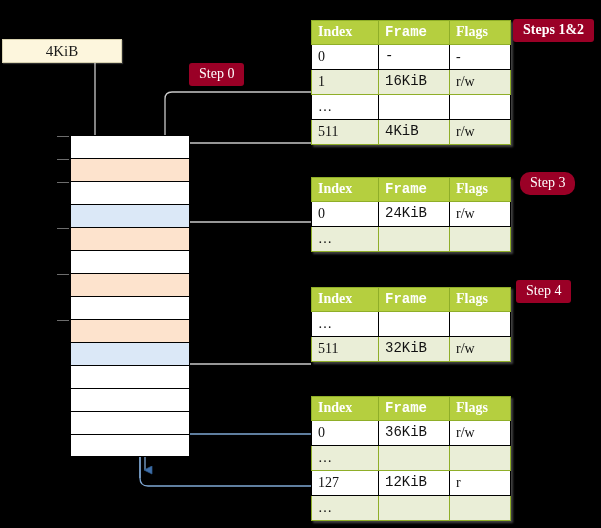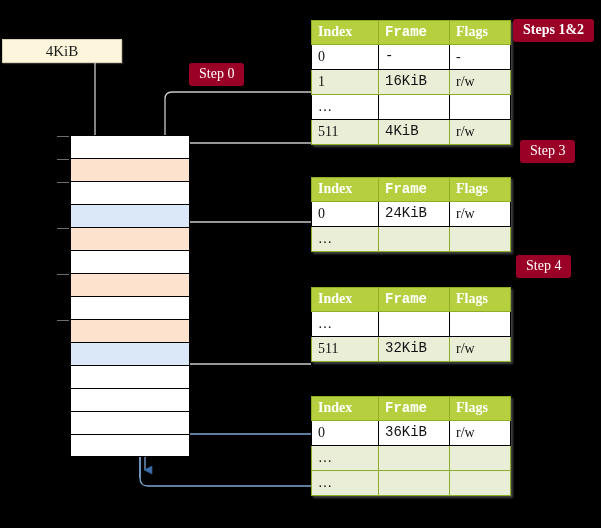--- a/index.html
+++ b/index.html
@@ -269,29 +269,34 @@
           <tr>
             <td class="c-index">0</td>
             <td class="c-frame">36KiB</td>
             <td class="c-flags">r/w</td>
           </tr>
           <tr class="alt">
             <td class="c-index">…</td>
             <td class="c-frame"></td>
             <td class="c-flags"></td>
           </tr>
+          <tr>
+            <td class="c-index">127</td>
+            <td class="c-frame">12KiB</td>
+            <td class="c-flags">r</td>
+          </tr>
           <tr class="alt">
             <td class="c-index">…</td>
             <td class="c-frame"></td>
             <td class="c-flags"></td>
           </tr>
         </tbody>
       </table>
     </div>
 
   <div id="badges-host">
       <div class="badge" style="left: 189px; top: 40px; margin-top: 23px;">Step 0</div>
       <div class="badge" style="left: 513px; top: 19px; font-weight: bold;">Steps 1&amp;2</div>
-      <div class="badge" style="left: 520px; top: 140px;">Step 3</div>
-      <div class="badge" style="left: 516px; top: 255px;">Step 4</div>
+      <div class="badge" style="left: 520px; top: 172px; border-radius: 10px;">Step 3</div>
+      <div class="badge" style="left: 516px; top: 280px;">Step 4</div>
     </div>
 
 </div>
 
 </body></html>

